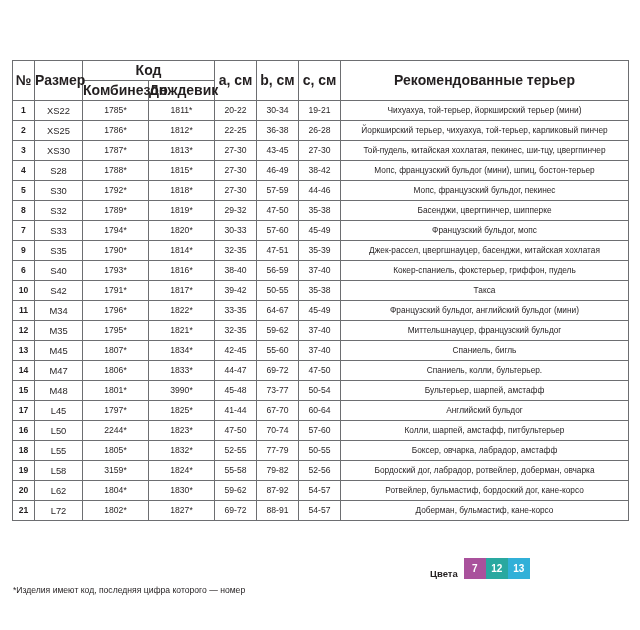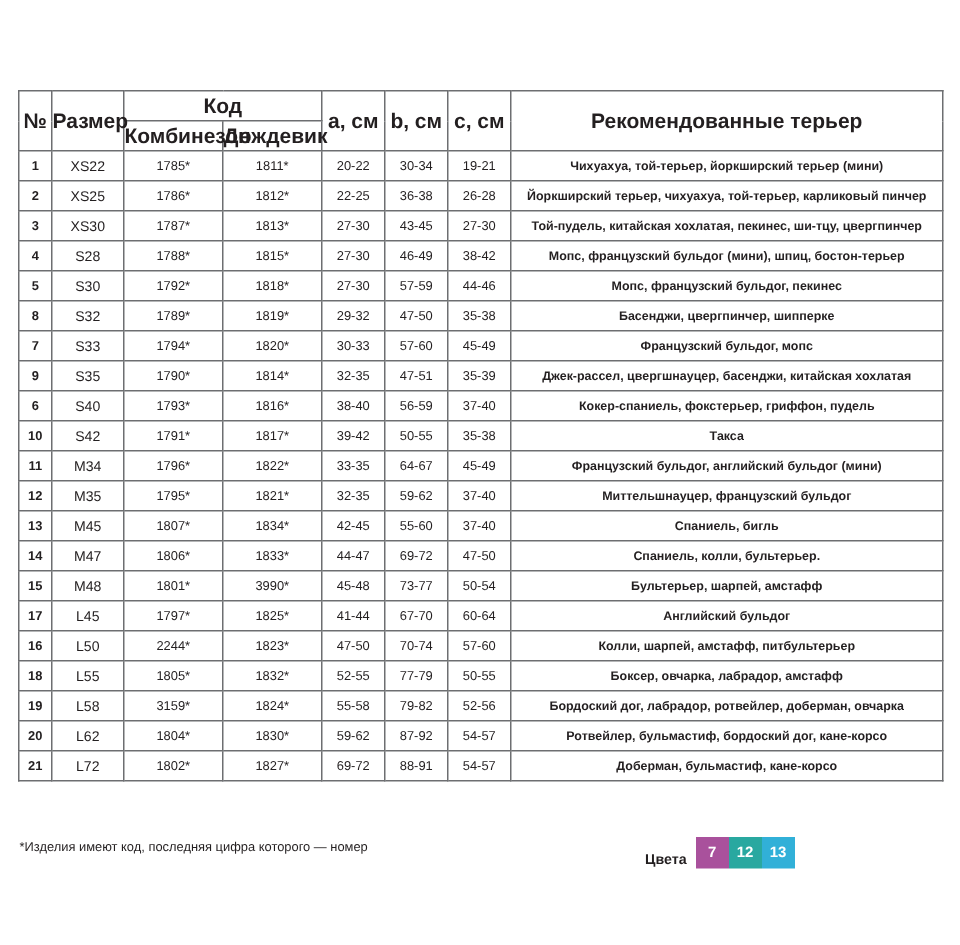--- a/index.html
+++ b/index.html
@@ -45,31 +45,31 @@
   .col-rain  { width: 66px; }
   .col-a     { width: 42px; }
   .col-b     { width: 42px; }
   .col-c     { width: 42px; }
   .col-breed { width: 288px; }
 
   td.breed-cell {
     text-align: left;
     padding-left: 6px;
     font-size: 8.3px;
-    font-weight: bold;
+    font-weight: normal;
   }
   td.num-cell { font-weight: bold; font-size: 8.6px; }
   td.size-cell { font-weight: normal; font-size: 9.4px; }
   td.code-cell { font-size: 8.6px; }
   td.meas-cell { font-size: 8.6px; }
 
   .footnote {
     position: absolute;
     left: 13px;
-    top: 558px;
+    top: 584px;
     width: 310px;
     font-size: 8.6px;
     line-height: 1.5;
     color: #231f20;
   }
   .colors-block {
     position: absolute;
     left: 430px;
     top: 558px;
     display: flex;

